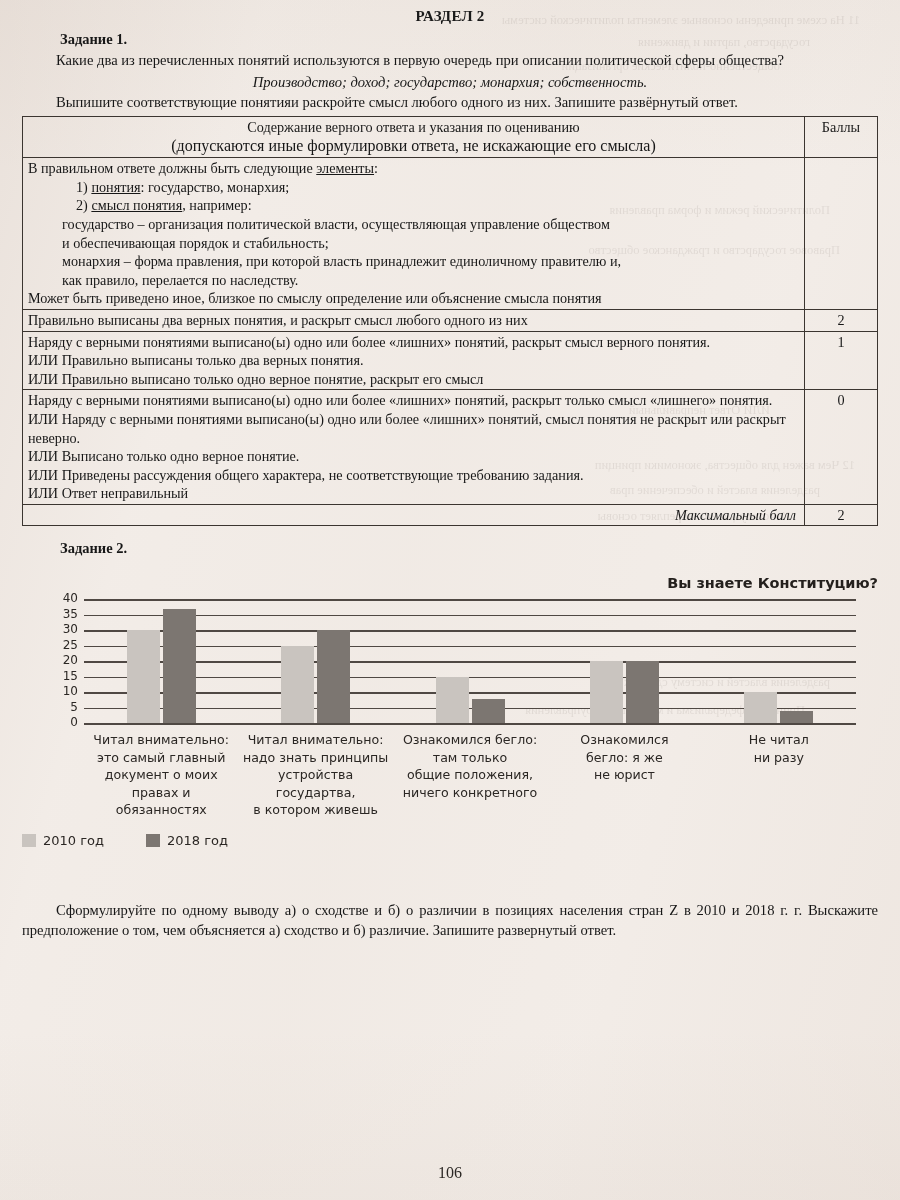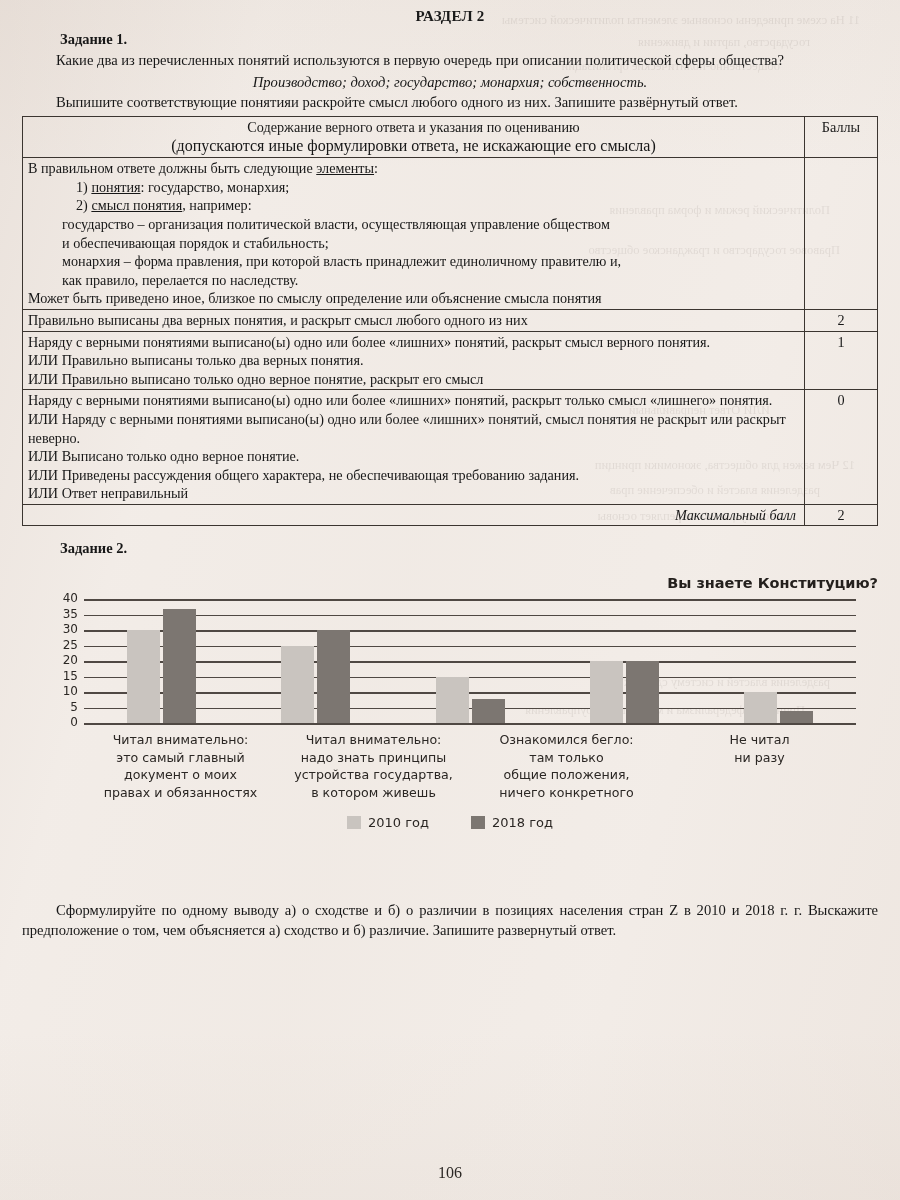--- a/index.html
+++ b/index.html
@@ -187,21 +187,20 @@
     text-align: center;
     font-family: "DejaVu Sans", sans-serif;
     font-size: 12.6px;
     line-height: 17.5px;
     color: #2b2724;
     padding: 0 3px;
     box-sizing: border-box;
   }
   .legend {
     display: flex;
-    justify-content: center;
     gap: 42px;
     margin-top: 14px;
     font-family: "DejaVu Sans", sans-serif;
     font-size: 13px;
     color: #2b2724;
   }
   .legend-item { display: flex; align-items: center; gap: 7px; }
   .swatch { width: 14px; height: 13px; display: inline-block; }
   .swatch.s2010 { background: #c9c4bf; }
   .swatch.s2018 { background: #7c7671; }
@@ -283,21 +282,21 @@
             <span style="display:block">ИЛИ Правильно выписано только одно верное понятие, раскрыт его смысл</span>
           </td>
           <td class="score-cell">1</td>
         </tr>
 
         <tr>
           <td>
             <span style="display:block">Наряду с верными понятиями выписано(ы) одно или более «лишних» понятий, раскрыт только смысл «лишнего» понятия.</span>
             <span style="display:block">ИЛИ Наряду с верными понятиями выписано(ы) одно или более «лишних» понятий, смысл понятия не раскрыт или раскрыт неверно.</span>
             <span style="display:block">ИЛИ Выписано только одно верное понятие.</span>
-            <span style="display:block">ИЛИ Приведены рассуждения общего характера, не обеспечивающая требованию задания.</span>
+            <span style="display:block">ИЛИ Приведены рассуждения общего характера, не соответствующие требованию задания.</span>
             <span style="display:block">ИЛИ Ответ неправильный</span>
           </td>
           <td class="score-cell">0</td>
         </tr>
 
         <tr class="maxrow">
           <td class="maxlabel">Максимальный балл</td>
           <td class="score-cell">2</td>
         </tr>
       </tbody>
@@ -368,20 +367,25 @@
             <div>устройства государтва,</div>
             <div>в котором живешь</div>
           </div>
           <div class="xlabel">
             <div>Ознакомился бегло:</div>
             <div>там только</div>
             <div>общие положения,</div>
             <div>ничего конкретного</div>
           </div>
           <div class="xlabel">
+            <div>Ознакомился</div>
+            <div>бегло: я же</div>
+            <div>не юрист</div>
+          </div>
+          <div class="xlabel">
             <div>Не читал</div>
             <div>ни разу</div>
           </div>
         </div>
 
       <div class="legend" id="legend">
           <div class="legend-item">
             <span class="swatch s2010" style="background: rgb(201, 196, 191);"></span>
             <span>2010 год</span>
           </div>

